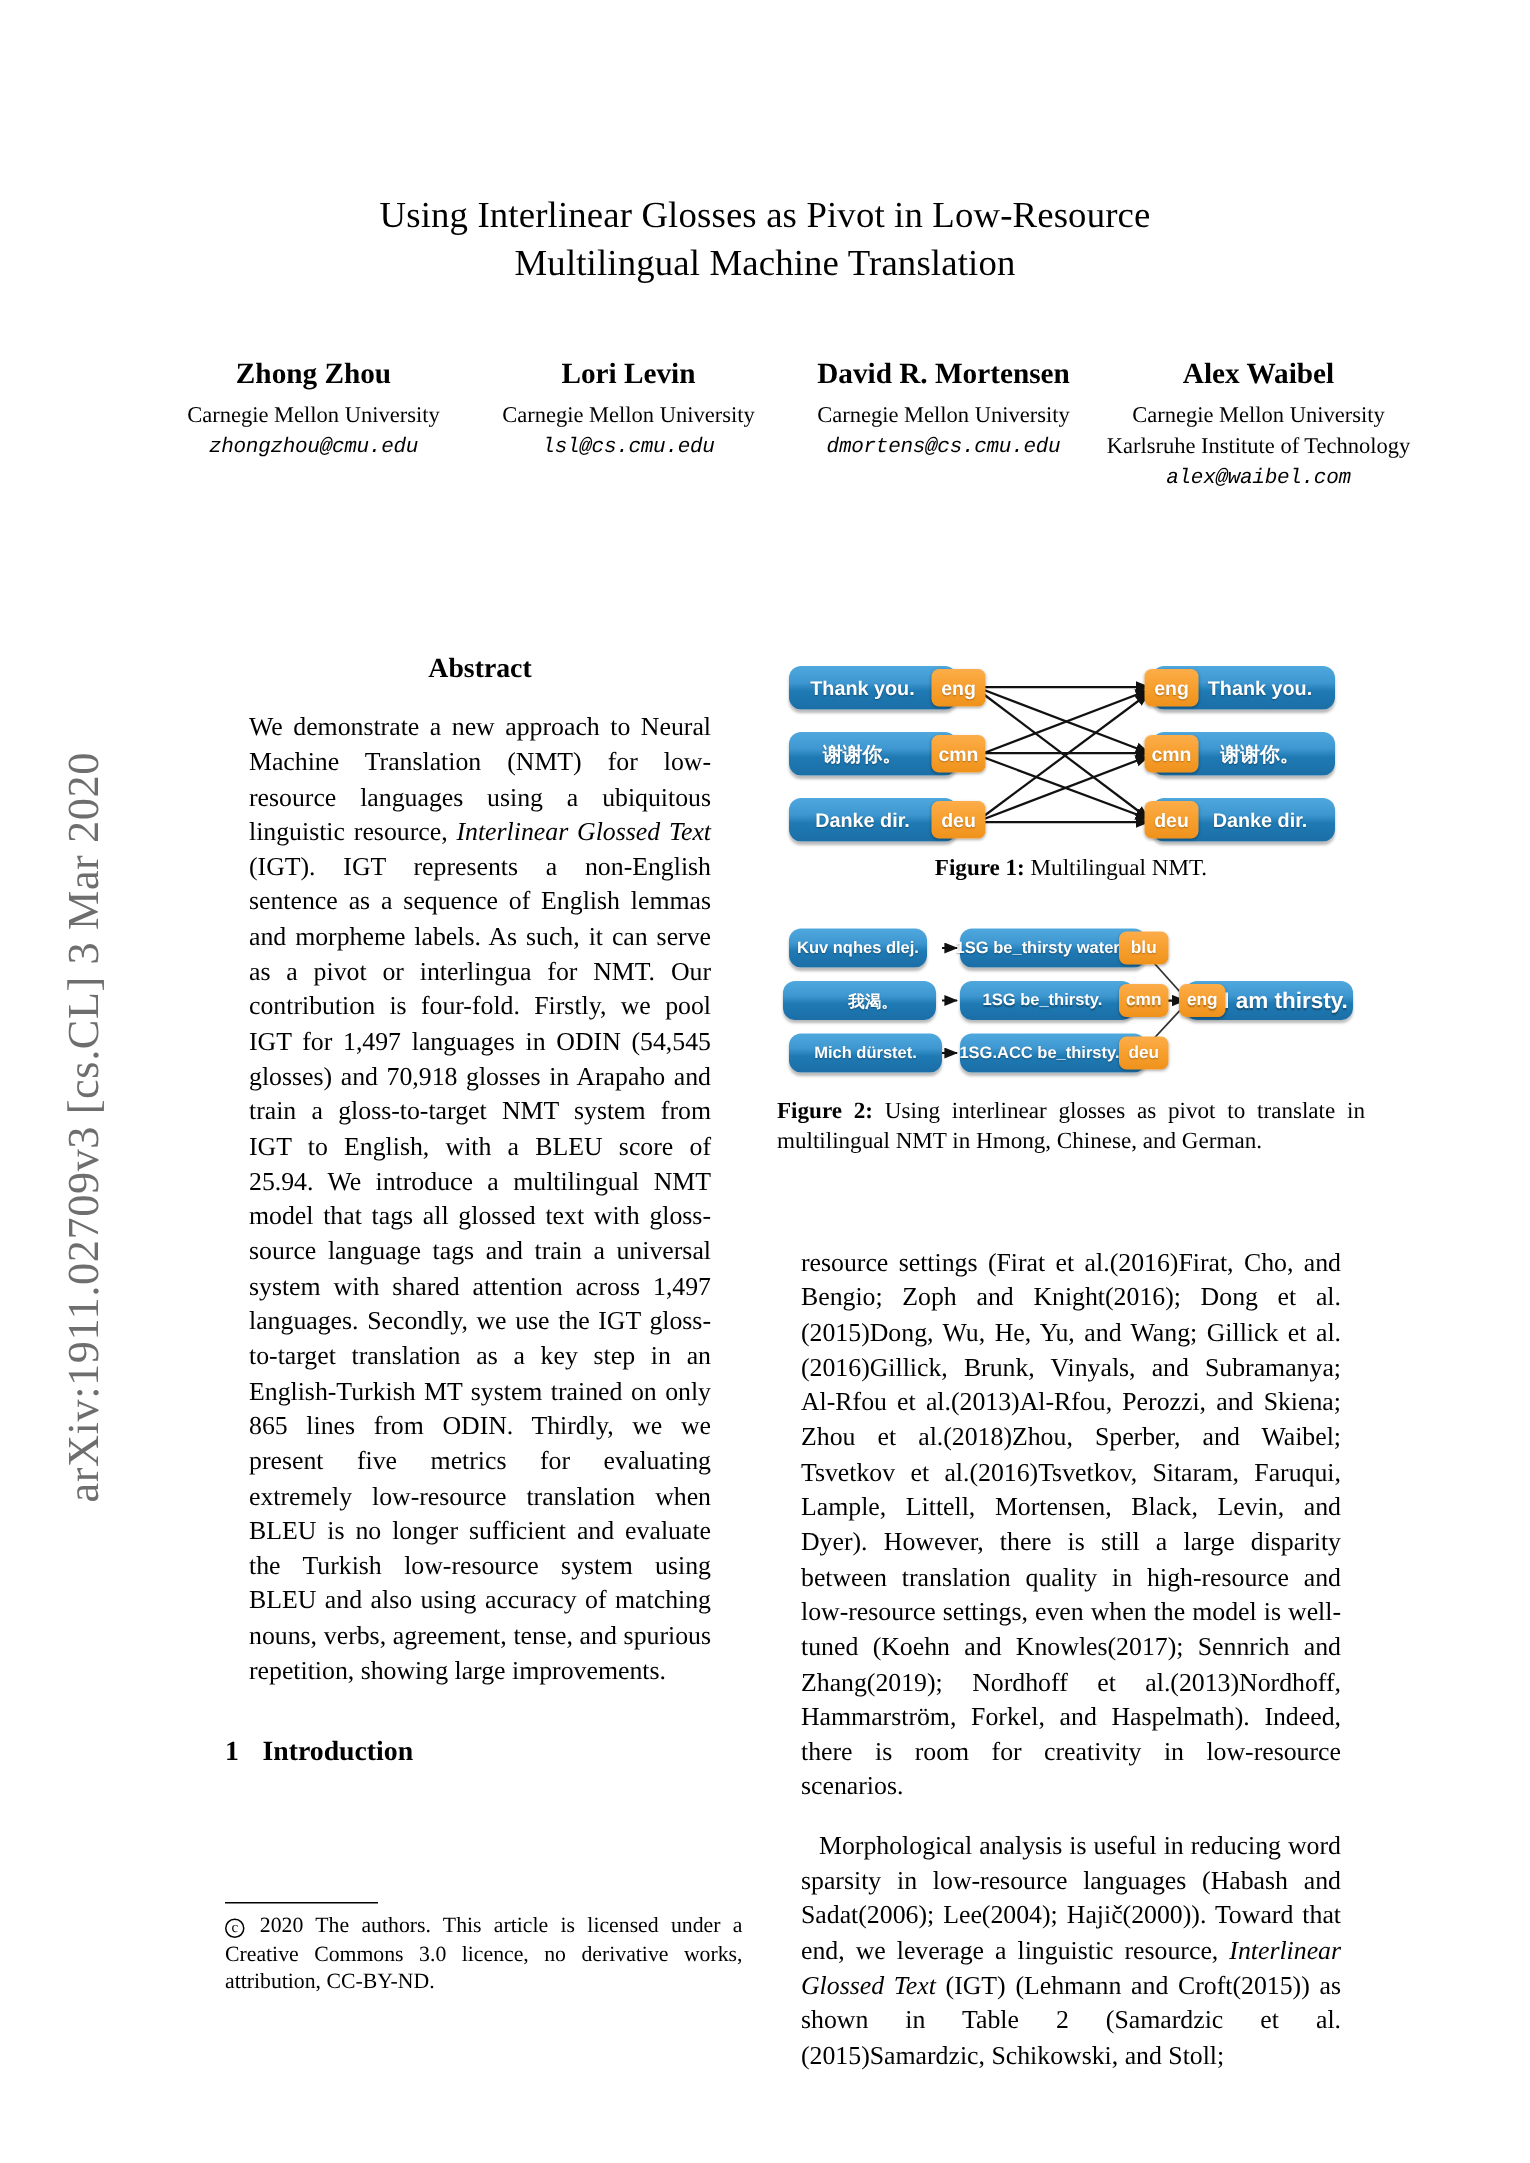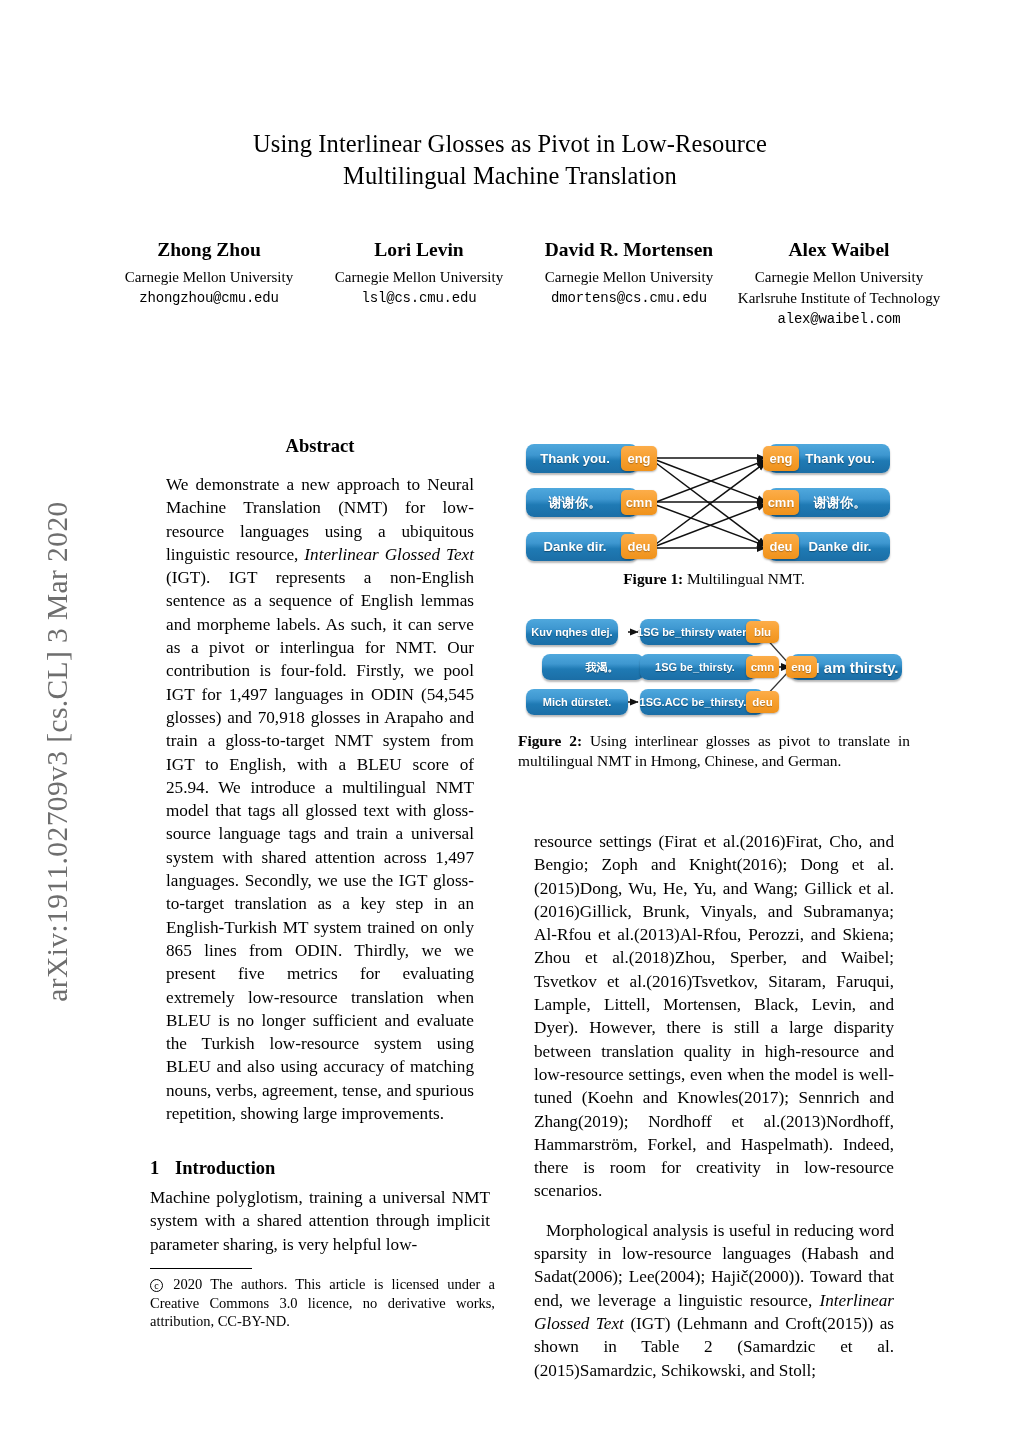--- a/index.html
+++ b/index.html
@@ -69,20 +69,21 @@
   }
   .author-affil2{
     font-size:15px;
     line-height:21px;
   }
   .author-email{
     font-family:"Liberation Mono", monospace;
     font-size:14px;
     line-height:21px;
     letter-spacing:-0.2px;
+    font-style:italic;
   }
 
   
   #col-left{
     position:absolute;
     left:150px; top:436px;
     width:340px;
   }
 
   h2.abstract-head{
@@ -233,21 +234,20 @@
     </div>
   </div>
 
   <div id="col-left">
     <h2 class="abstract-head">Abstract</h2>
     <p class="body-text"><span>We demonstrate a new approach to Neural Machine Translation (NMT) for low-resource languages using a ubiquitous linguistic resource, </span><span class="it">Interlinear Glossed Text</span><span> (IGT). IGT represents a non-English sentence as a sequence of English lemmas and morpheme labels. As such, it can serve as a pivot or interlingua for NMT. Our contribution is four-fold. Firstly, we pool IGT for 1,497 languages in ODIN (54,545 glosses) and 70,918 glosses in Arapaho and train a gloss-to-target NMT system from IGT to English, with a BLEU score of 25.94. We introduce a multilingual NMT model that tags all glossed text with gloss-source language tags and train a universal system with shared attention across 1,497 languages. Secondly, we use the IGT gloss-to-target translation as a key step in an English-Turkish MT system trained on only 865 lines from ODIN. Thirdly, we we present five metrics for evaluating extremely low-resource translation when BLEU is no longer sufficient and evaluate the Turkish low-resource system using BLEU and also using accuracy of matching nouns, verbs, agreement, tense, and spurious repetition, showing large improvements.</span></p>
   </div>
 
   <div id="intro-block">
     <h2 class="section-head"><span class="secnum">1</span><span>Introduction</span></h2>
-    <p id="intro-para">Machine polyglotism, training a universal NMT system with a shared attention through implicit parameter sharing, is very helpful low-</p>
   </div>
 
   <div id="footnote">
     <div id="footnote-rule"></div>
     <p id="footnote-text"><span class="copymark">c</span><span> 2020 The authors. This article is licensed under a Creative Commons 3.0 licence, no derivative works, attribution, CC-BY-ND.</span></p>
   </div>
 
   <div id="fig1-wrap">
     <div class="diagram" style="width:392px;height:126px;">
       <svg class="edge-svg" width="392" height="126">
@@ -333,21 +333,21 @@
           <path d="M246,86 L272,58"></path>
         </g>
         <g stroke="#111" stroke-width="1.5" fill="none" marker-end="url(#ah2)">
           <path d="M247,55 L272,55"></path>
         </g>
       </svg>
 
       <div class="node" style="left:8px;top:7px;width:92px;height:26px;font-size:11px;">
         <span>Kuv nqhes dlej.</span>
       </div>
-      <div class="node" style="left:24px;top:42px;width:102px;height:26px;font-size:11px;padding-left:18px;">
+      <div class="node" style="left:4px;top:42px;width:102px;height:26px;font-size:11px;padding-left:18px;">
         <span>我渴。</span>
       </div>
       <div class="node" style="left:8px;top:77px;width:102px;height:26px;font-size:11px;">
         <span>Mich dürstet.</span>
       </div>
 
       <div class="node" style="left:122px;top:7px;width:124px;height:26px;font-size:11px;padding-right:18px;">
         <span>1SG be_thirsty water.</span>
       </div>
       <div class="tag" style="left:228px;top:9px;width:33px;height:22px;font-size:11.5px;">

